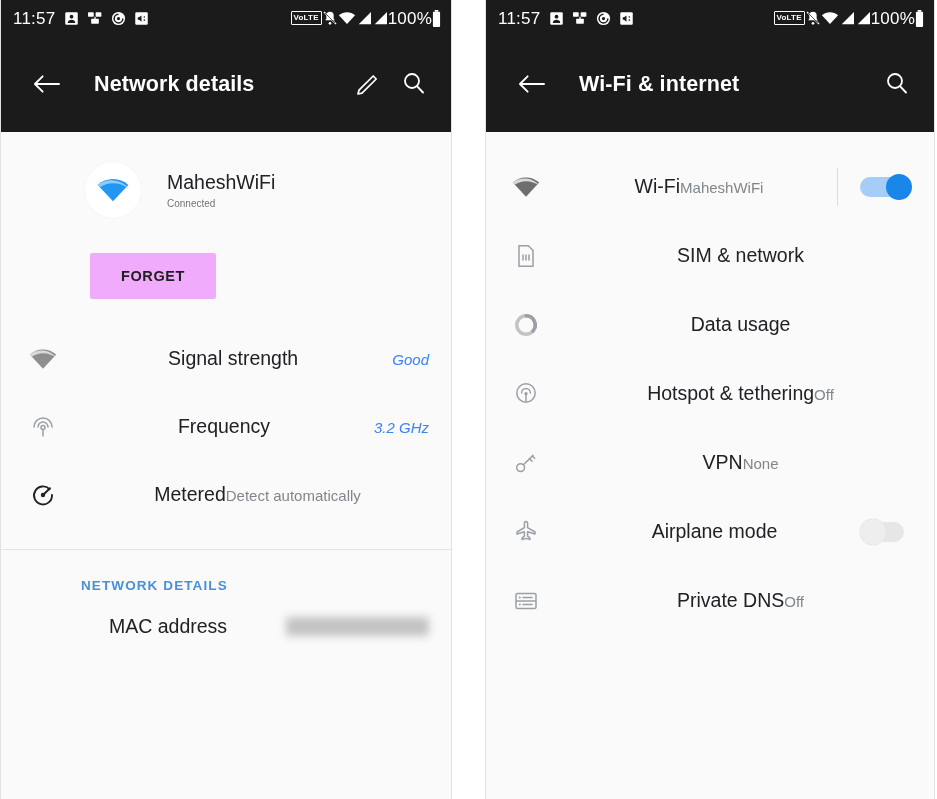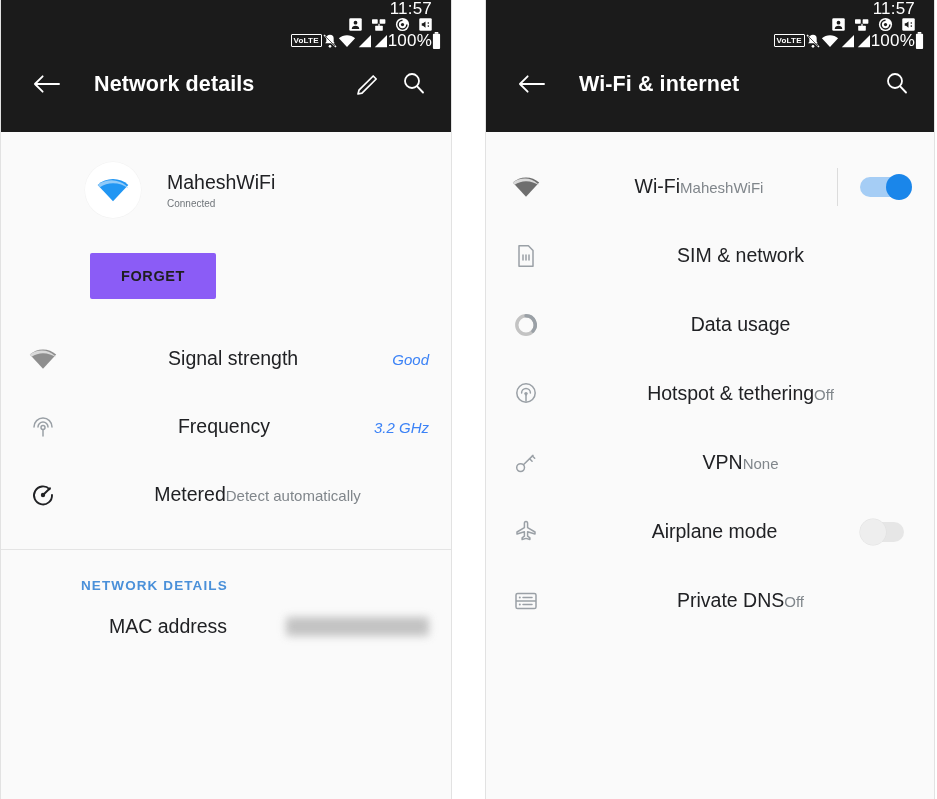--- a/index.html
+++ b/index.html
@@ -27,24 +27,23 @@
   }
   .phone.left  { width: 452px; }
   .gap        { width: 33px; background: #ffffff; }
   .phone.right{ width: 450px; }
 
   
   .statusbar {
     height: 36px;
     background: #1b1b1b;
     display: flex;
-    align-items: flex-end;
+    align-items: center;
     padding: 0 10px 0 12px;
     color: #ffffff;
-    flex-direction: column;
   }
   .sb-clock {
     font-size: 17px;
     letter-spacing: .2px;
     margin-right: 9px;
     line-height: 1;
   }
   .sb-left-icons, .sb-right-icons { display: flex; align-items: center; }
   .sb-left-icons > * { margin-right: 8px; }
   .sb-spacer { flex: 1; }
@@ -109,21 +108,21 @@
   }
   .net-state {
     font-size: 10px;
     color: #70757a;
     margin-top: 5px;
   }
 
   .forget-wrap { padding: 35px 0 0 89px; }
   .forget-btn {
     display: inline-block;
-    background: #8b5cf6;
+    background: #f0abfc;
     color: #1f1f1f;
     font-size: 14.5px;
     font-weight: bold;
     letter-spacing: .6px;
     padding: 15px 31px;
     border: none;
     border-radius: 2px;
     cursor: pointer;
     font-family: "Liberation Sans", sans-serif;
   }

